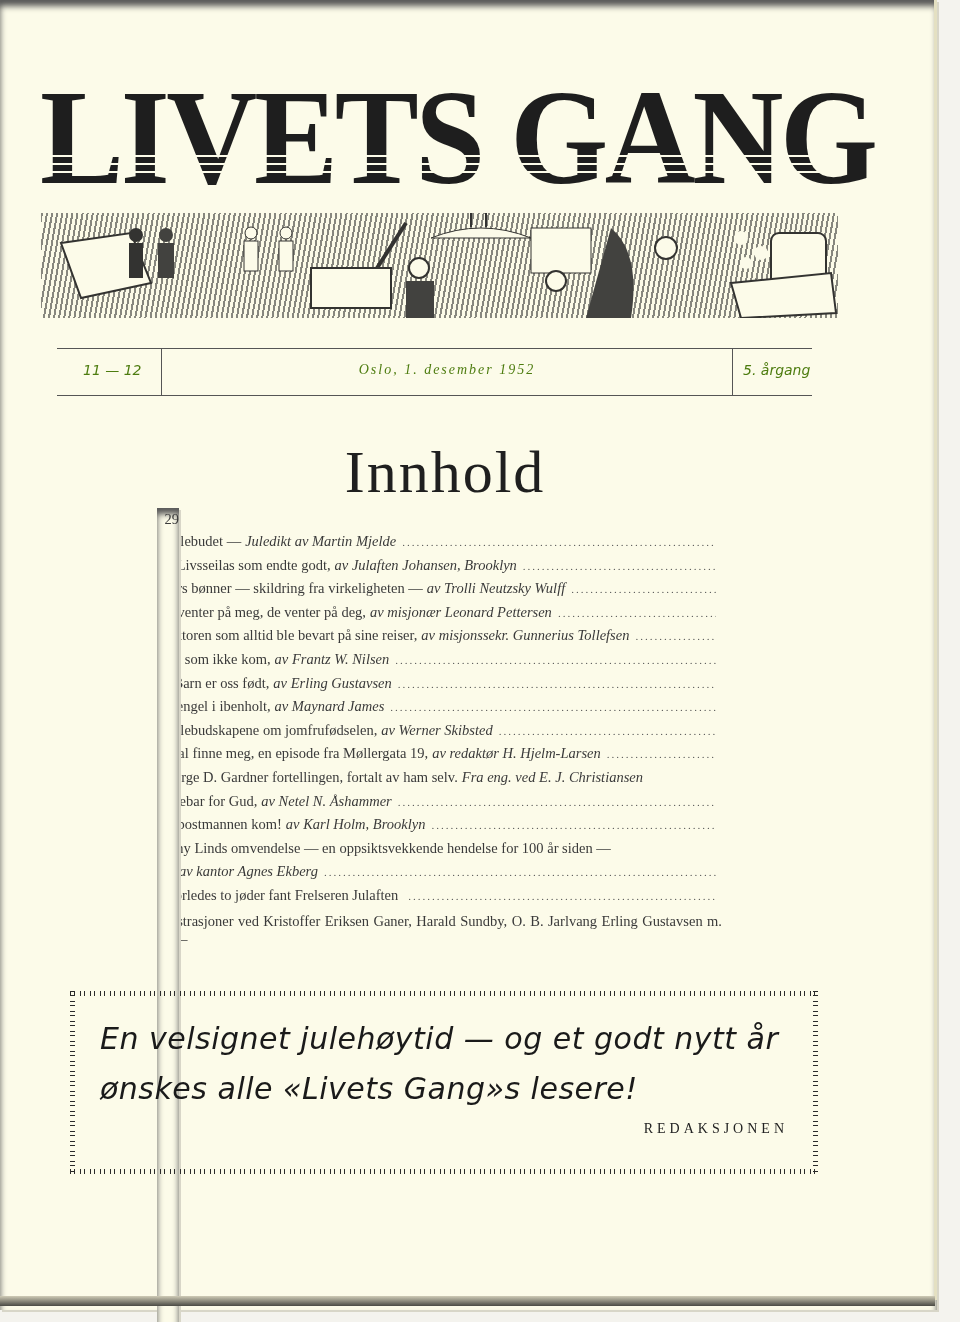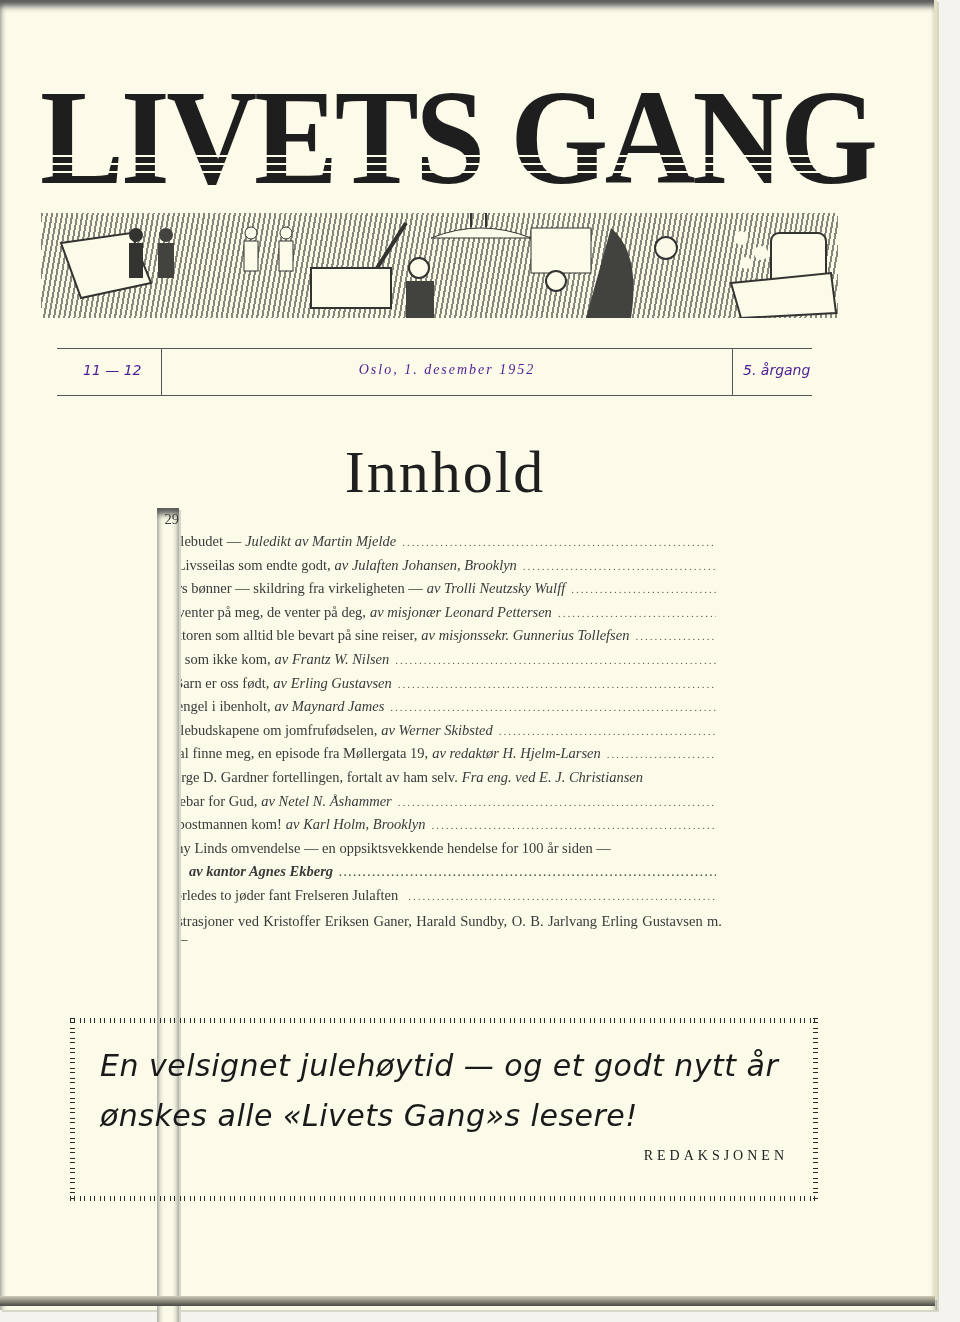--- a/index.html
+++ b/index.html
@@ -41,21 +41,21 @@
     position:absolute; left:41px; top:213px; width:797px; height:105px;
     background:
       repeating-linear-gradient(100deg, #2a2a2a 0 2px, #fcfbe9 2px 5px),
       #444;
     opacity:0.85;
     overflow:hidden;
   }
   
   .dateline {
     position:absolute; left:57px; top:348px; width:755px; height:48px;
-    font-family:"DejaVu Sans", sans-serif; font-style:italic; font-size:14px; color:#4c1d95;
+    font-family:"DejaVu Sans", sans-serif; font-style:italic; font-size:14px; color:#4d7c0f;
   }
   .dateline .rule-top { position:absolute; left:0; right:0; top:0; height:1px; background:#555; }
   .dateline .rule-bot { position:absolute; left:0; right:0; top:47px; height:1px; background:#555; }
   .dateline .sep1 { position:absolute; left:104px; top:0; width:1px; height:48px; background:#555; }
   .dateline .sep2 { position:absolute; left:675px; top:0; width:1px; height:48px; background:#555; }
   .dateline .issue { position:absolute; left:26px; top:14px; }
   .dateline .place { position:absolute; left:105px; width:570px; top:14px; text-align:center; letter-spacing:2px;font-family:Liberation Serif, serif; }
   .dateline .vol { position:absolute; left:686px; top:14px; }
   
   .toc-heading {
@@ -68,25 +68,25 @@
     font-family:"Liberation Serif", serif; font-size:14.5px; color:#3a3a3a;
   }
   .toc .side-label { text-align:left; font-size:13px; height:22px; line-height:22px; }
   .toc-row { display:flex; align-items:baseline; height:23.6px; line-height:23.6px; white-space:nowrap; }
   .toc-row .title { flex:none; }
   .toc-row .author { font-style:italic; margin-left:4px; flex:none; }
   .toc-row .dots { flex:1; overflow:hidden; margin:0 6px; color:#555; letter-spacing:2px; font-size:11px; }
   .toc-row .dots::before { content:"...................................................................................................................."; }
   .toc-row .page { flex:none; width:22px; text-align:right; }
   .toc-row.nodots .dots::before { content:""; }
-  .toc-row.sub { padding-left:28px;font-weight:bold; }
+  .toc-row.sub { padding-left:18px; }
   .toc-credit { line-height:18px; margin-top:4px; text-align:justify; }
   
   .greeting {
-    position:absolute; left:64px; top:1012px; width:748px; height:183px;
+    position:absolute; left:64px; top:985px; width:748px; height:183px;
     border:6px solid transparent;
     background:
       repeating-linear-gradient(90deg,#2a2a2a 0 1px,transparent 1px 4px,#2a2a2a 4px 5px,transparent 5px 10px) 0 0/100% 5px no-repeat,
       repeating-linear-gradient(90deg,#2a2a2a 0 1px,transparent 1px 4px,#2a2a2a 4px 5px,transparent 5px 10px) 0 100%/100% 5px no-repeat,
       repeating-linear-gradient(#2a2a2a 0 1px,transparent 1px 4px,#2a2a2a 4px 5px,transparent 5px 10px) 0 0/5px 100% no-repeat,
       repeating-linear-gradient(#2a2a2a 0 1px,transparent 1px 4px,#2a2a2a 4px 5px,transparent 5px 10px) 100% 0/5px 100% no-repeat;
   }
   .greeting .line1, .greeting .line2 {
     position:absolute; left:30px; font-family:"DejaVu Sans", sans-serif; font-style:italic;
     font-size:30px; color:#1a1a1a; white-space:nowrap; letter-spacing:0.5px;

